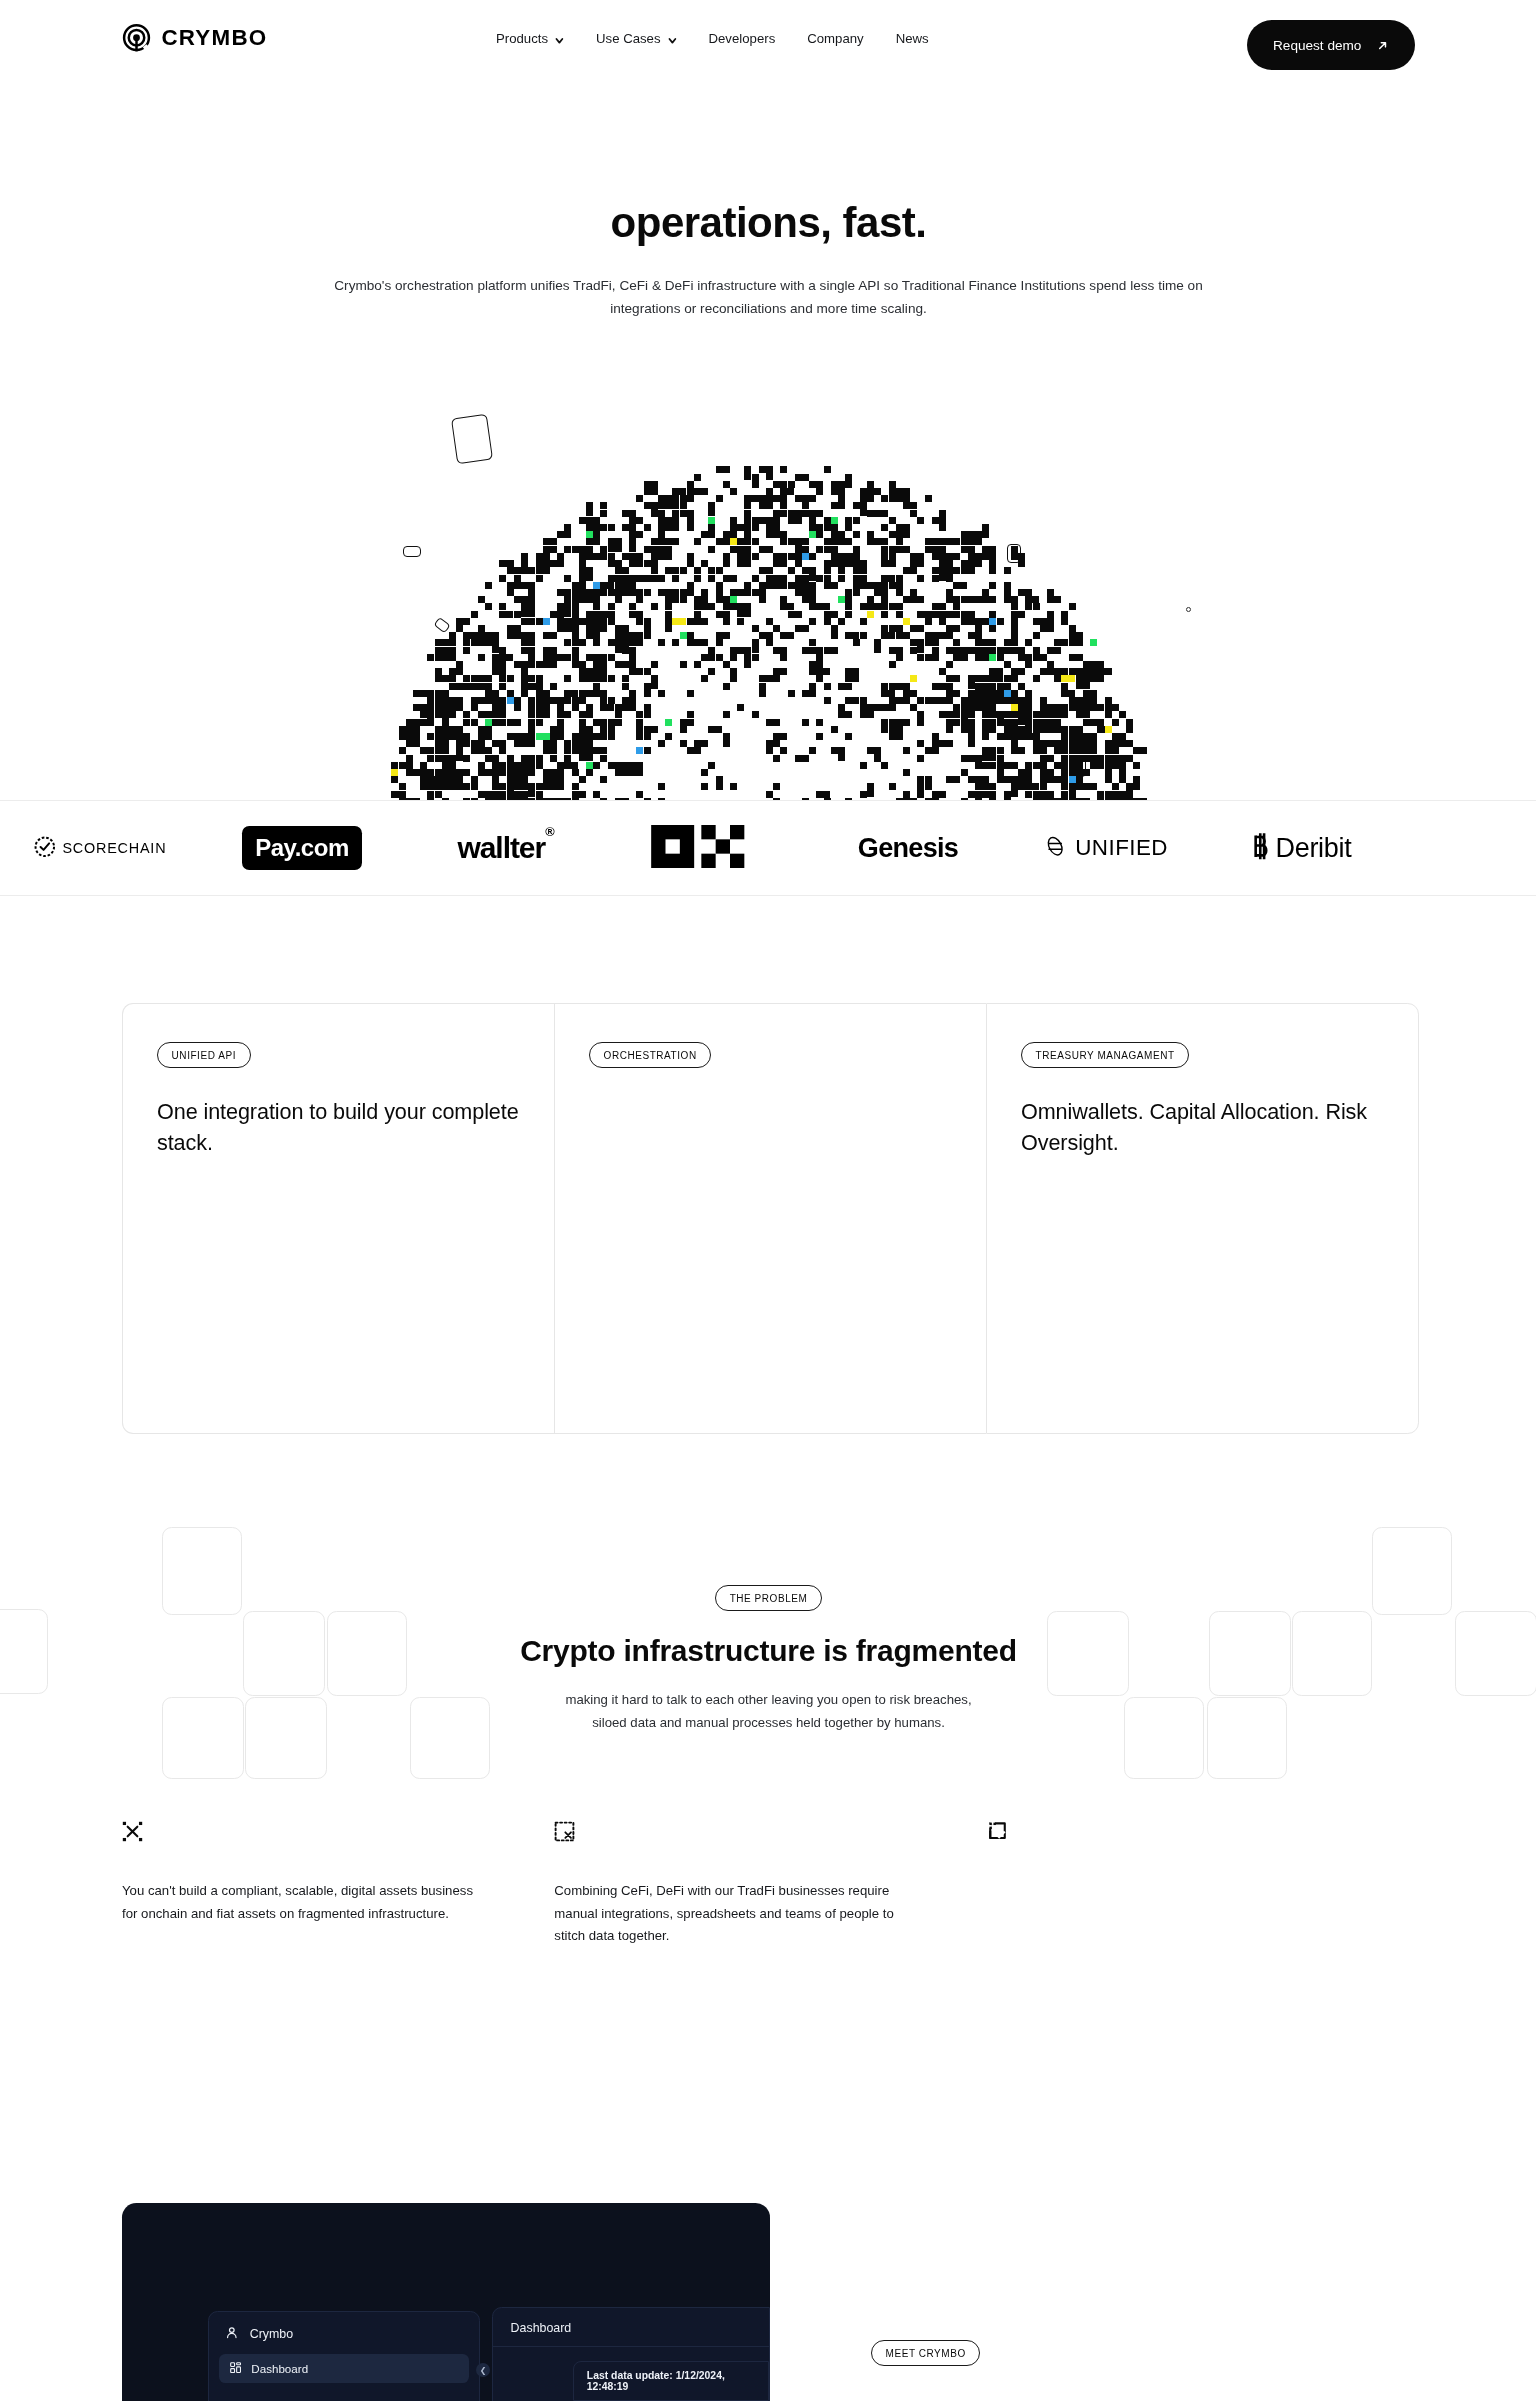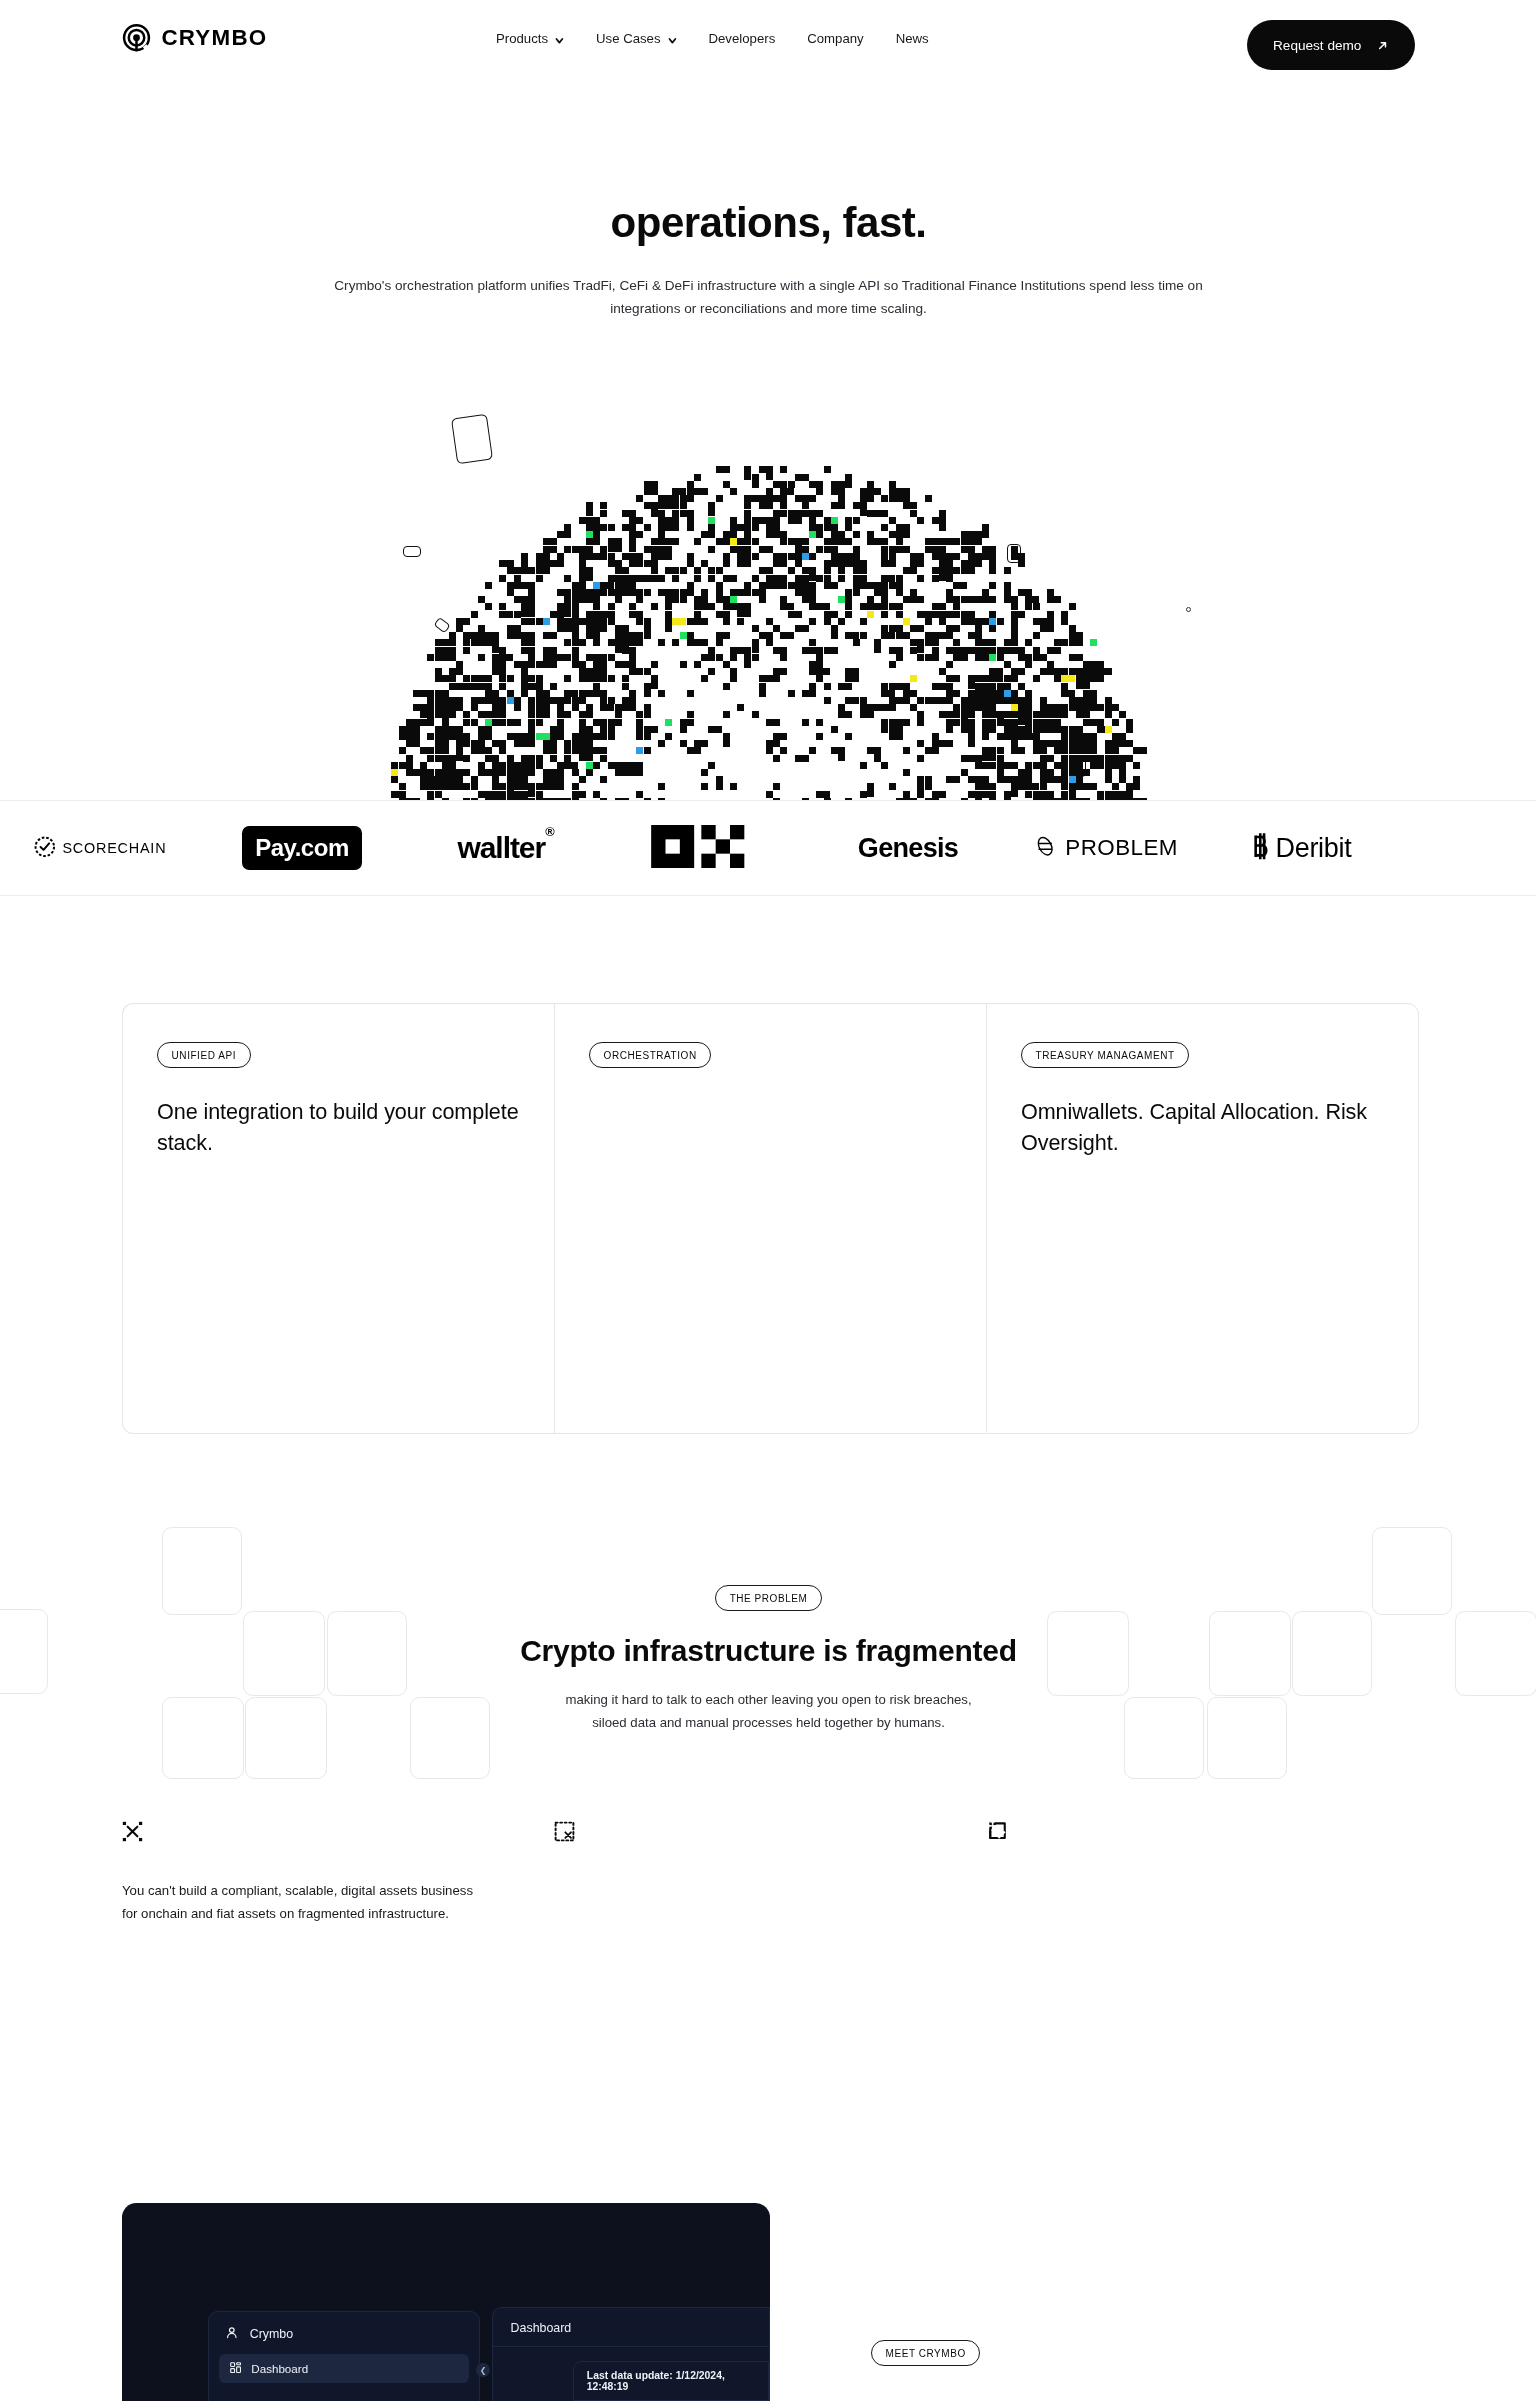--- a/index.html
+++ b/index.html
@@ -1786,21 +1786,21 @@
       <span class="lg-text" style="font-size:27px;letter-spacing:-0.025em;">Genesis</span>
     </div>
 
     <div class="logo-cell" style="width:196px;">
       <span style="margin-right:8.8px;">
         <svg viewBox="0 0 30 30" width="22.4" height="22.4">
           <ellipse cx="15" cy="15" rx="8" ry="12.5" fill="none" stroke="#000" stroke-width="1.9" transform="rotate(-28 15 15)"></ellipse>
           <path d="M6 11.5 H24 M6 19 H24" stroke="#000" stroke-width="1.9"></path>
         </svg>
       </span>
-      <span class="lg-text" style="font-size:22.4px;font-weight:400;letter-spacing:0.02em;">PROBLEM</span>
+      <span class="lg-text" style="font-size:22.4px;font-weight:400;letter-spacing:0.02em;">UNIFIED</span>
     </div>
 
     <div class="logo-cell" style="width:192px;">
       <span style="margin-right:4px;">
         <svg viewBox="0 0 30 34" width="23" height="26.4">
           <path d="M10 3 V31 M16 0 V34 M21 0 V34" stroke="#000" stroke-width="3.4"></path>
           <path d="M10 5 H19 a7 7 0 0 1 0 11 H10 M10 16 H20 a7.5 7.5 0 0 1 0 13 H10" fill="none" stroke="#000" stroke-width="3.4"></path>
         </svg>
       </span>
       <span class="lg-text" style="font-size:27px;font-weight:400;letter-spacing:-0.01em;">Deribit</span>
@@ -1866,20 +1866,21 @@
         <p class="pcol-text">You can't build a compliant,  scalable, digital assets business for onchain and fiat assets on fragmented infrastructure.</p>
       </div>
 
       <div class="pcol">
         <span class="pcol-icon">
           <svg viewBox="0 0 26 26" width="21" height="21">
             <rect x="2" y="2" width="22" height="22" fill="none" stroke="#0a0a0a" stroke-width="2.4" stroke-dasharray="2.4 3.2" stroke-linecap="round"></rect>
             <path d="M14 14 L21 21 M21 14 L14 21" stroke="#0a0a0a" stroke-width="2.2" stroke-linecap="round"></path>
           </svg>
         </span>
+        <p class="pcol-text">Combining CeFi, DeFi with our TradFi businesses require manual integrations, spreadsheets and teams of people to stitch data together.</p>
       </div>
 
       <div class="pcol">
         <span class="pcol-icon">
           <svg viewBox="0 0 26 26" width="21" height="21">
             <path d="M4 3 L22 3 L22 21 L4 21 Z" fill="none" stroke="#0a0a0a" stroke-width="2.6" stroke-linejoin="round"></path>
             <path d="M4 3 L10 3 M4 3 L4 9" stroke="#fff" stroke-width="3.4"></path>
             <rect x="3" y="2" width="3" height="3" fill="#0a0a0a"></rect>
             <rect x="8" y="2" width="3" height="3" fill="#0a0a0a"></rect>
             <rect x="3" y="7" width="3" height="3" fill="#0a0a0a"></rect>

